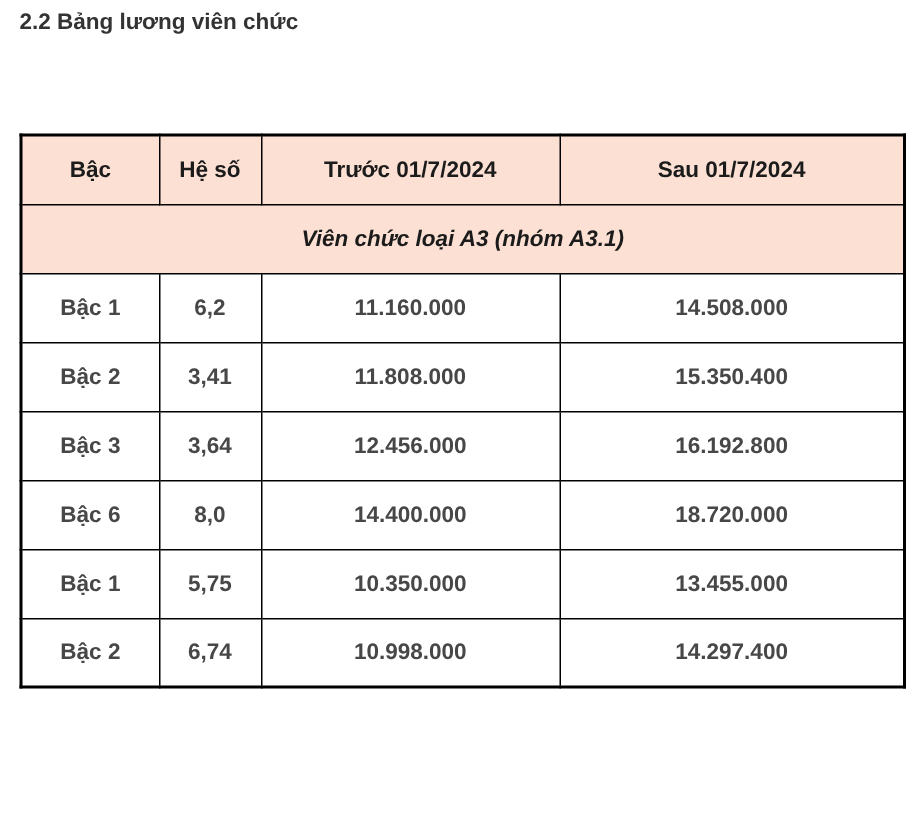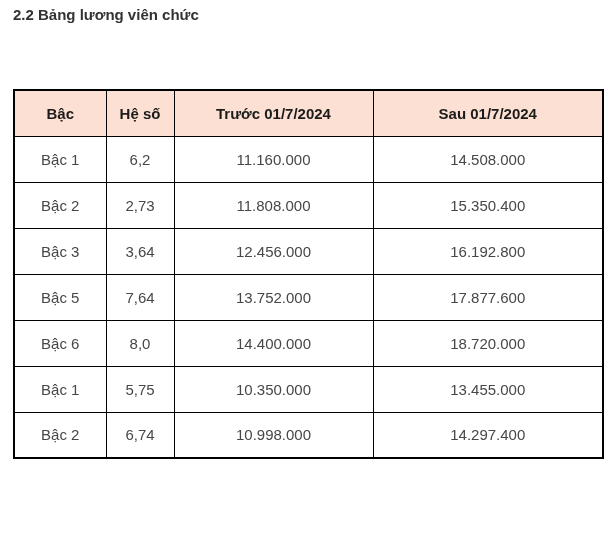--- a/index.html
+++ b/index.html
@@ -65,21 +65,21 @@
   }
   .salary-table td.section-cell {
     background: var(--header-bg);
     color: var(--header-text);
     font-weight: bold;
     font-style: italic;
   }
   .salary-table td.data-cell {
     color: var(--cell-text);
     background: var(--page-bg);
-    font-weight: normal;
+    font-weight: bold;
   }
 </style>
 </head>
 <body>
 
 <div class="page">
 
   <h2 class="title">2.2 Bảng lương viên chức</h2>
 
   <table class="salary-table">
@@ -91,44 +91,41 @@
     </colgroup>
     <thead>
       <tr>
         <th>Bậc</th>
         <th>Hệ số</th>
         <th>Trước 01/7/2024</th>
         <th>Sau 01/7/2024</th>
       </tr>
     </thead>
     <tbody>
+      <tr>
+        <td class="section-cell" colspan="4">Viên chức loại A3 (nhóm A3.1)</td>
+      </tr>
 
       <tr>
         <td class="data-cell">Bậc 1</td>
         <td class="data-cell">6,2</td>
         <td class="data-cell">11.160.000</td>
         <td class="data-cell">14.508.000</td>
       </tr>
       <tr>
         <td class="data-cell">Bậc 2</td>
-        <td class="data-cell">2,73</td>
+        <td class="data-cell">3,41</td>
         <td class="data-cell">11.808.000</td>
         <td class="data-cell">15.350.400</td>
       </tr>
       <tr>
         <td class="data-cell">Bậc 3</td>
         <td class="data-cell">3,64</td>
         <td class="data-cell">12.456.000</td>
         <td class="data-cell">16.192.800</td>
-      </tr>
-      <tr>
-        <td class="data-cell">Bậc 5</td>
-        <td class="data-cell">7,64</td>
-        <td class="data-cell">13.752.000</td>
-        <td class="data-cell">17.877.600</td>
       </tr>
       <tr>
         <td class="data-cell">Bậc 6</td>
         <td class="data-cell">8,0</td>
         <td class="data-cell">14.400.000</td>
         <td class="data-cell">18.720.000</td>
       </tr>
 
 
       <tr>

